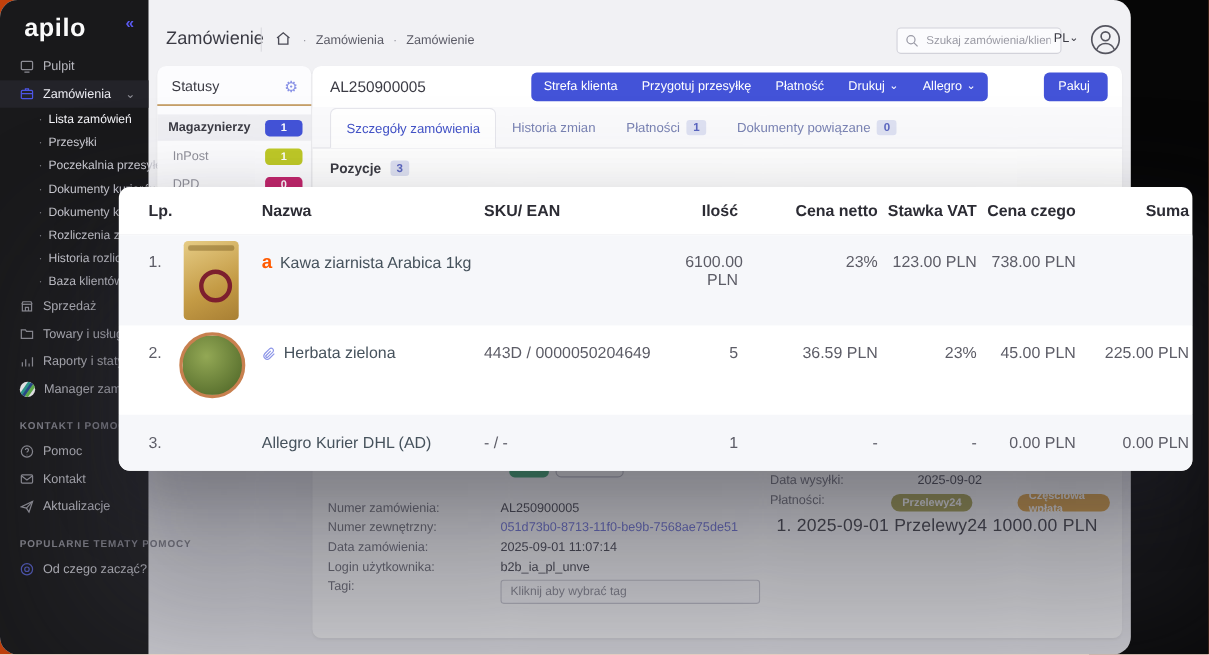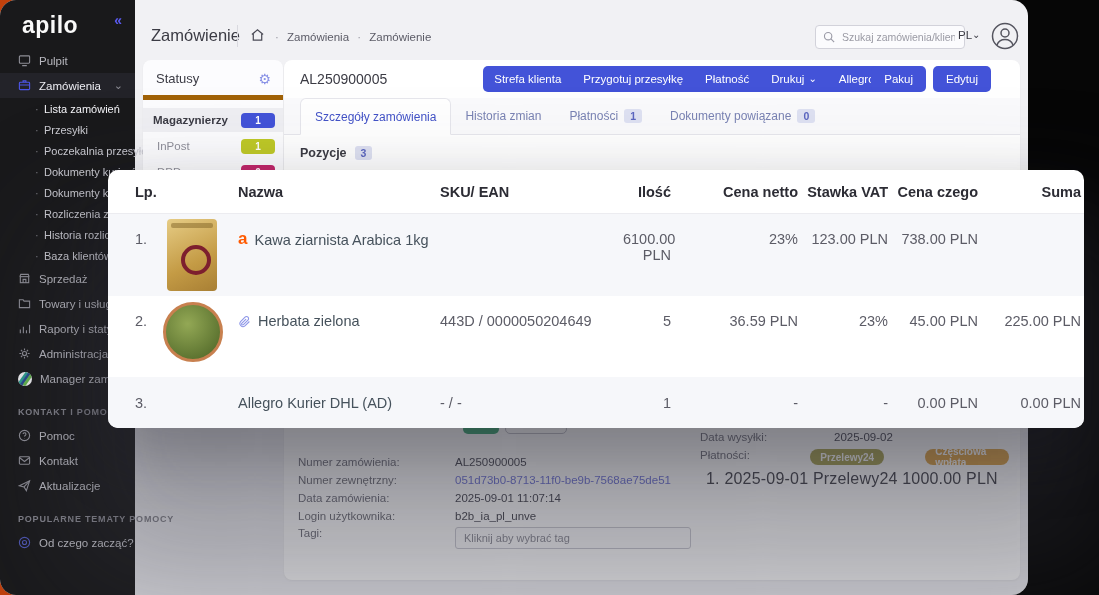--- a/index.html
+++ b/index.html
@@ -39,38 +39,38 @@
   .crumbs{left:270px;top:31px;font-size:11.5px;color:#5b5b66;}
   .crumbs .sep{color:#9a9aa4;margin:0 5px;}
   .search-box{left:815px;top:25px;width:134px;height:22px;background:#fbfbfd;border:1px solid #d2d2da;border-radius:4px;display:flex;align-items:center;padding:0 7px;gap:5px;}
   .search-box input{border:none;outline:none;background:transparent;font-size:10.5px;color:#55555e;width:100%;font-family:inherit;}
   .search-box input::placeholder{color:#9a9aa4;}
   .lang{left:958px;top:29px;font-size:11.5px;color:#3b3b44;cursor:pointer;}
   .avatar{left:990px;top:21px;width:30px;height:30px;cursor:pointer;}
 
   
   .statusy{left:143px;top:60px;width:140px;height:360px;background:#fcfcfe;border-radius:8px;box-shadow:0 1px 2px rgba(30,30,40,.05);}
-  .statusy-head{display:flex;align-items:center;justify-content:space-between;padding:11px 12px 9px 13px;border-bottom:5px solid #a16207;}
+  .statusy-head{display:flex;align-items:center;justify-content:space-between;padding:11px 12px 9px 13px;border-bottom:1px solid #a16207;}
   .statusy-title{font-size:13px;color:#3b3b44;font-weight:500;}
   .gear{color:#8891e6;font-size:14px;line-height:1;cursor:pointer;}
   .st-row{height:24px;display:flex;align-items:center;justify-content:space-between;padding:0 8px 0 10px;font-size:11.5px;color:#90909a;margin-top:2px;cursor:pointer;}
   .st-row.head{background:#efeff3;color:#3b3b44;font-weight:700;margin-top:8px;}
   .st-row.child{padding-left:14px;}
   .badge-ct{width:34px;height:15px;border-radius:4px;color:#fff;font-size:10px;font-weight:700;display:flex;align-items:center;justify-content:center;}
   .b-blue{background:#4353d8;}.b-lime{background:#bfc927;}.b-pink{background:#c2246a;}.b-orange{background:#d2690f;}
 
   
   .order-card{left:284px;top:60px;width:736px;height:520px;background:#ffffff;border-radius:8px;box-shadow:0 1px 2px rgba(30,30,40,.05);}
   .title-row{position:absolute;left:0;top:0;width:100%;height:38px;border-bottom:1px solid #eaeaef;}
   .order-number{position:absolute;left:16px;top:11px;font-size:14px;color:#3b3b44;font-weight:500;}
   .btn{background:#4353d8;color:#fff;font-size:11.5px;border-radius:5px;height:26px;display:inline-flex;align-items:center;padding:0 13px;cursor:pointer;white-space:nowrap;}
   .btn-group{position:absolute;right:122px;top:6px;display:flex;background:#4353d8;border-radius:5px;height:26px;align-items:center;}
   .btn-group .seg{padding:0 11px;color:#fff;font-size:11.5px;cursor:pointer;white-space:nowrap;display:flex;align-items:center;gap:4px;}
   .caret{font-size:10px;position:relative;top:-1px;}
-  .btn-secondaries{position:absolute;right:29px;top:6px;display:flex;gap:7px;}
+  .btn-secondaries{position:absolute;right:13px;top:6px;display:flex;gap:7px;flex-direction:column;}
 
   
   .tabbar{position:absolute;left:0;top:38px;width:100%;height:37px;background:#fafafc;border-bottom:1px solid #e6e6ec;display:flex;align-items:stretch;padding-left:16px;box-sizing:border-box;}
   .tab{display:flex;align-items:center;gap:6px;padding:0 14px;font-size:12px;color:#7a83b4;cursor:pointer;white-space:nowrap;}
   .tab.active{background:#fff;border:1px solid #e6e6ec;border-bottom:1px solid #fff;border-radius:6px 6px 0 0;margin-bottom:-1px;color:#4353c8;font-weight:500;}
   .pill{background:#dee1f2;color:#5b66c0;font-size:10.5px;border-radius:3px;padding:1px 6px;font-weight:700;}
   .pozycje{position:absolute;left:16px;top:86px;display:flex;align-items:center;gap:8px;font-size:12.5px;font-weight:700;color:#3b3b44;}
 
   
   .pill-green{position:absolute;left:179px;top:364px;width:36px;height:10px;border-radius:5px;background:#2fa36b;}
@@ -178,29 +178,20 @@
         </div>
         <div class="nav-item">
           <span class="ic">
               <svg width="13" height="13" viewBox="0 0 14 14" fill="none" stroke="currentColor" stroke-width="1.2">
                 <path d="M2.5 12V8M5.8 12V5M9.1 12V9M12.4 12V3"></path>
               </svg>
             </span>
           <span>Raporty i statystyki</span>
         </div>
         <div class="nav-item">
-          <span class="ic">
-              <svg width="13" height="13" viewBox="0 0 14 14" fill="none" stroke="currentColor" stroke-width="1.2">
-                <circle cx="7" cy="7" r="2.2"></circle>
-                <path d="M7 1.5v2M7 10.5v2M1.5 7h2M10.5 7h2M3.2 3.2l1.4 1.4M9.4 9.4l1.4 1.4M10.8 3.2L9.4 4.6M4.6 9.4l-1.4 1.4"></path>
-              </svg>
-            </span>
-          <span>Administracja</span>
-        </div>
-        <div class="nav-item">
           <span class="mgr-logo">
               <i></i>
               <i></i>
               <i></i>
             </span>
           <span>Manager zamówień 3</span>
         </div>
 
         <div class="section-label">KONTAKT I POMOC</div>
         <div class="nav-item">

